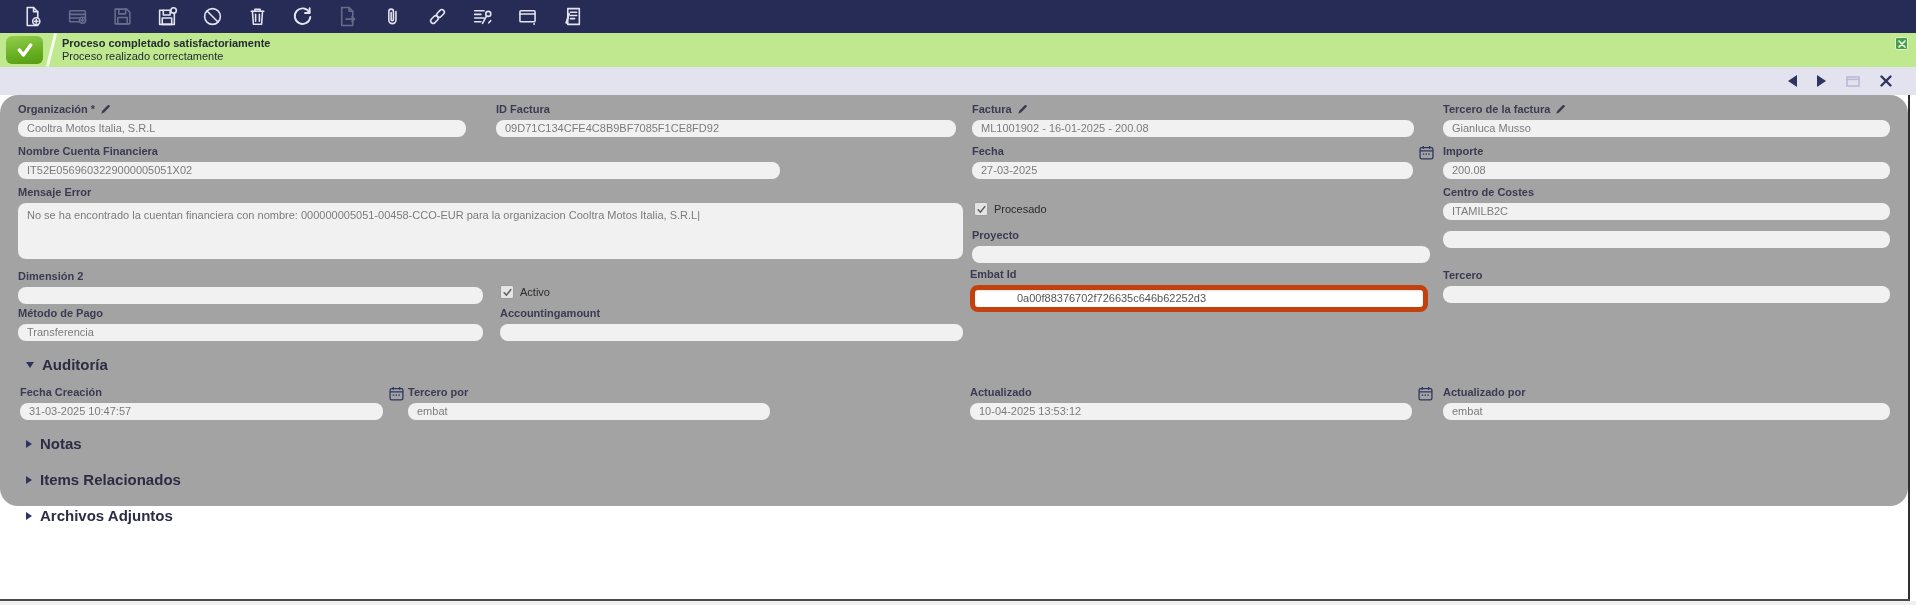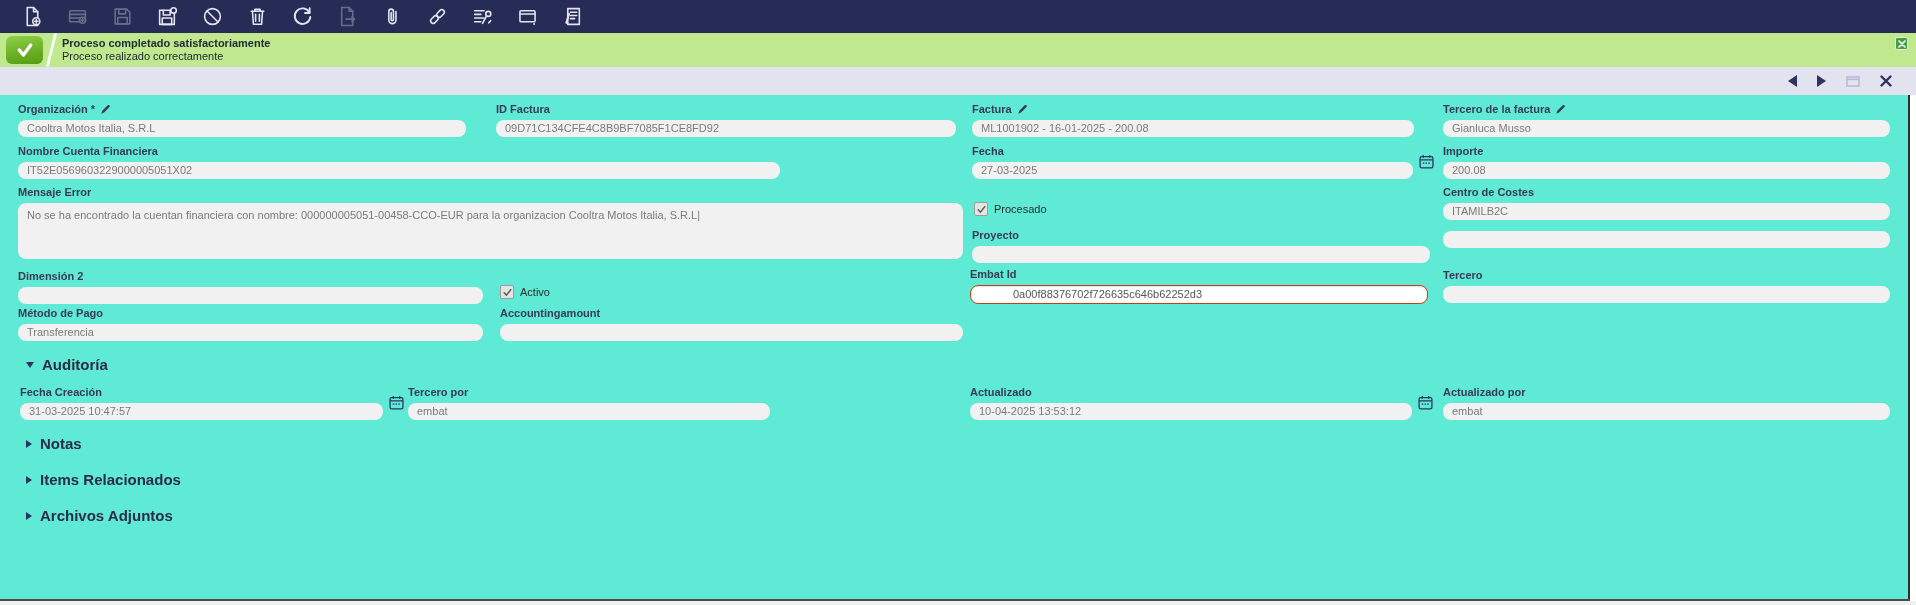--- a/index.html
+++ b/index.html
@@ -30,30 +30,30 @@
   .navstrip{position:absolute;left:0;top:67px;width:100%;height:28px;background:#e3e3ef;
             display:flex;align-items:center;justify-content:flex-end;padding-right:24px;box-sizing:border-box;}
   .nav-btn{background:none;border:none;padding:0;margin-left:20px;cursor:pointer;height:14px;
            display:flex;align-items:center;}
   .tri-left{width:0;height:0;border-top:6px solid transparent;border-bottom:6px solid transparent;
             border-right:9px solid #2e3460;}
   .tri-rightbig{width:0;height:0;border-top:6px solid transparent;border-bottom:6px solid transparent;
             border-left:9px solid #2e3460;}
 
   
-  .form{position:absolute;left:0;top:95px;width:1908px;height:504px;background:#5eead4;}
+  .form{position:absolute;left:0;top:95px;width:1908px;height:411px;background:#a3a3a3;border-radius:18px;}
   .fld{position:absolute;}
   .lbl{font-size:11px;font-weight:bold;color:#3a3a52;height:13px;line-height:13px;white-space:nowrap;
        display:flex;align-items:center;gap:5px;}
   .ctrl{margin-top:4px;height:17px;line-height:17px;border-radius:8px;background:#f1f1f1;
         font-size:11px;color:#7b7b7b;padding:0 9px;white-space:nowrap;overflow:hidden;}
-  .ctrl.edit{background:#fff;border:1px solid #c2410c;height:17px;color:#555;
+  .ctrl.edit{background:#fff;border:5px solid #c2410c;height:17px;color:#555;
              box-shadow:inset 0 1px 2px rgba(0,0,0,.12);padding-left:42px;}
   .ctrl.ta{height:46px;line-height:14px;padding:5px 9px;white-space:normal;}
-  .withcal{display:flex;align-items:center;gap:6px;}
+  .withcal{display:flex;align-items:flex-start;gap:6px;}
   .withcal .ctrl{flex:1;}
   .calbtn{background:none;border:none;padding:0;margin-bottom:1px;cursor:pointer;height:15px;}
   .cbrow{display:flex;align-items:center;gap:6px;justify-content:center;}
   .cb{width:12px;height:12px;background:#e4e4e4;border:1px solid #9c9c9c;border-radius:2px;
       display:flex;align-items:center;justify-content:center;cursor:pointer;}
   .cblabel{font-size:11px;color:#2c2c2c;}
   .sect{position:absolute;left:26px;display:flex;align-items:center;gap:8px;cursor:pointer;
         font-size:15px;font-weight:bold;color:#2c2c44;}
   .tri-down{width:0;height:0;border-left:4.5px solid transparent;border-right:4.5px solid transparent;
             border-top:6px solid #2e3460;}

